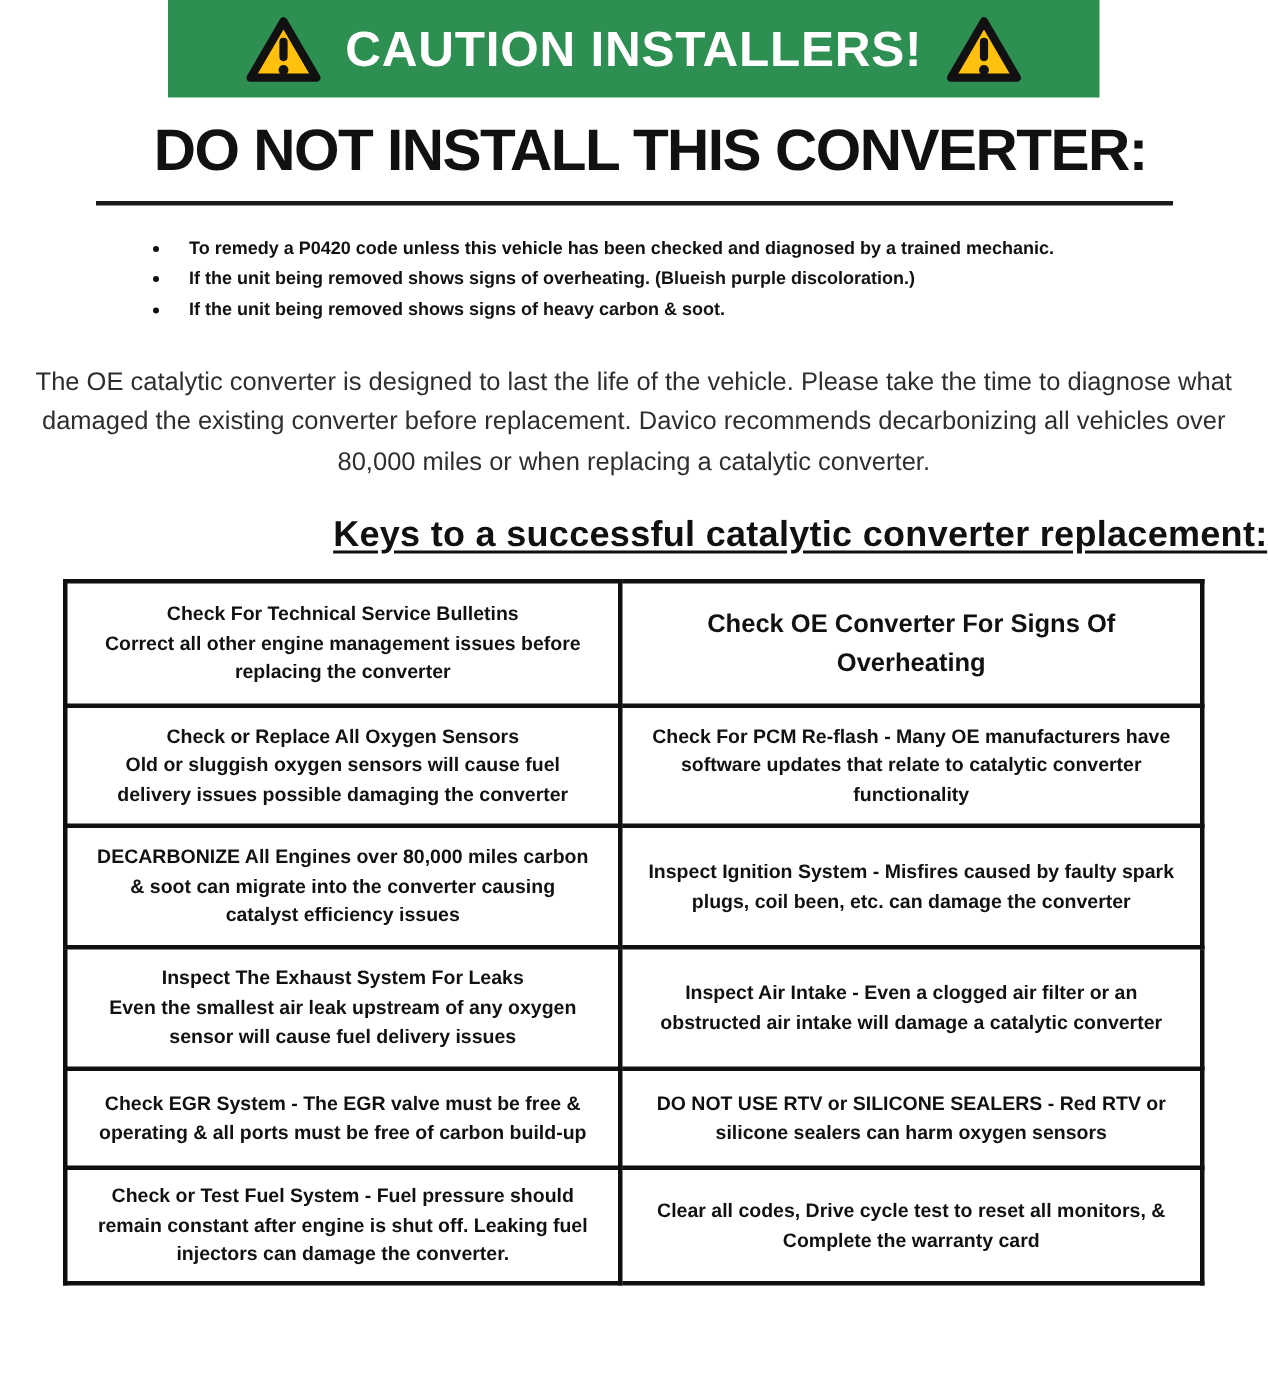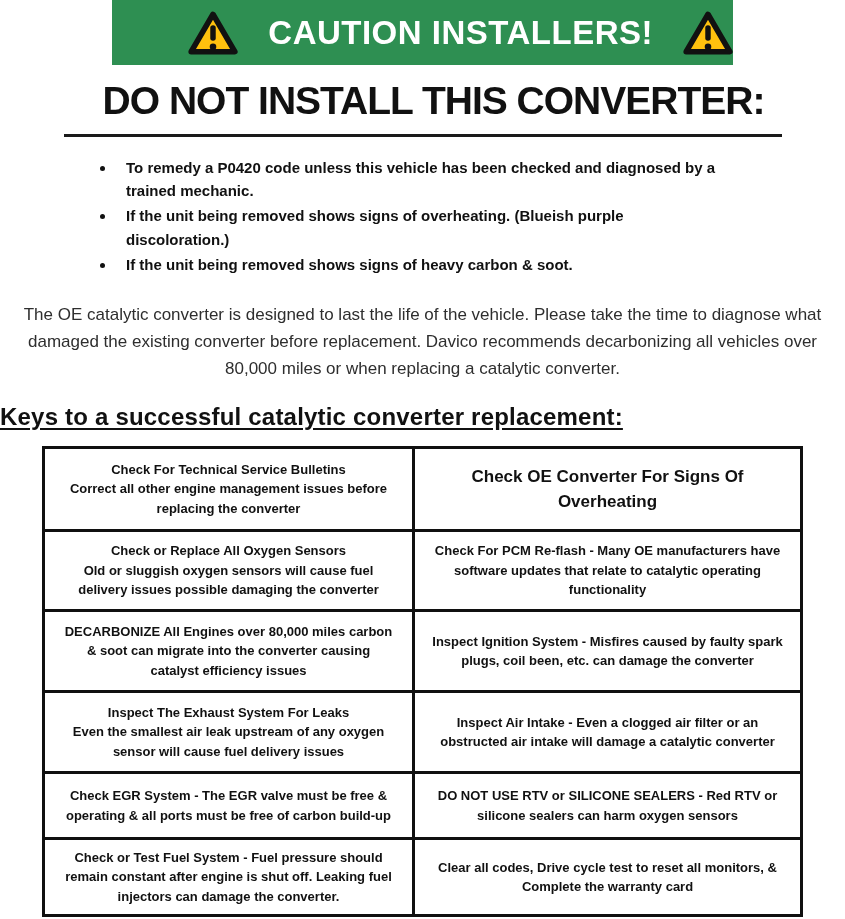--- a/index.html
+++ b/index.html
@@ -18,22 +18,22 @@
   }
 
   
   .banner {
     width: 621px;
     height: 65px;
     margin: 0 auto;
     background: #2e8f52;
     display: flex;
     align-items: center;
-    justify-content: flex-end;
-    gap: 30px;
+    justify-content: center;
+    gap: 16px;
   }
   .banner-title {
     color: #ffffff;
     font-size: 33px;
     font-weight: 800;
     letter-spacing: 0.5px;
     white-space: nowrap;
   }
   .warn-icon svg {
     width: 50px;
@@ -58,21 +58,21 @@
     background: #1a1a1a;
     margin: 0 auto 19px auto;
   }
 
   
   .warning-list {
     width: 614px;
     margin: 0 0 0 96px;
     padding: 0 0 0 20px;
     list-style: disc outside;
-    font-size: 15px;
+    font-size: 12px;
     font-weight: bold;
     line-height: 1.55;
   }
   .warning-list li {
     padding-left: 10px;
     margin-bottom: 2px;
   }
 
   
   .advisory {
@@ -81,21 +81,21 @@
     text-align: center;
     font-size: 17px;
     font-weight: 400;
     line-height: 1.57;
     color: #2e2e2e;
   }
 
   
   .keys-heading {
     margin: 21px 0 15px 0;
-    text-align: left;
+    text-align: right;
     font-size: 24px;
     font-weight: 800;
     text-decoration: underline;
     text-underline-offset: 3px;
     letter-spacing: 0.2px;
   }
 
   
   .keys-table {
     width: 694px;
@@ -163,21 +163,21 @@
   <table class="keys-table">
     <tbody>
       <tr>
         <td class="col-left">Check For Technical Service Bulletins
 Correct all other engine management issues before replacing the converter</td>
         <td class="col-right">Check OE Converter For Signs Of Overheating</td>
       </tr>
       <tr>
         <td class="col-left">Check or Replace All Oxygen Sensors
 Old or sluggish oxygen sensors will cause fuel delivery issues possible damaging the converter</td>
-        <td class="col-right">Check For PCM Re-flash - Many OE manufacturers have software updates that relate to catalytic operating functionality</td>
+        <td class="col-right">Check For PCM Re-flash - Many OE manufacturers have software updates that relate to catalytic converter functionality</td>
       </tr>
       <tr>
         <td class="col-left">DECARBONIZE All Engines over 80,000 miles carbon &amp; soot can migrate into the converter causing catalyst efficiency issues</td>
         <td class="col-right">Inspect Ignition System - Misfires caused by faulty spark plugs, coil been, etc. can damage the converter</td>
       </tr>
       <tr>
         <td class="col-left">Inspect The Exhaust System For Leaks
 Even the smallest air leak upstream of any oxygen sensor will cause fuel delivery issues</td>
         <td class="col-right">Inspect Air Intake - Even a clogged air filter or an obstructed air intake will damage a catalytic converter</td>
       </tr>

